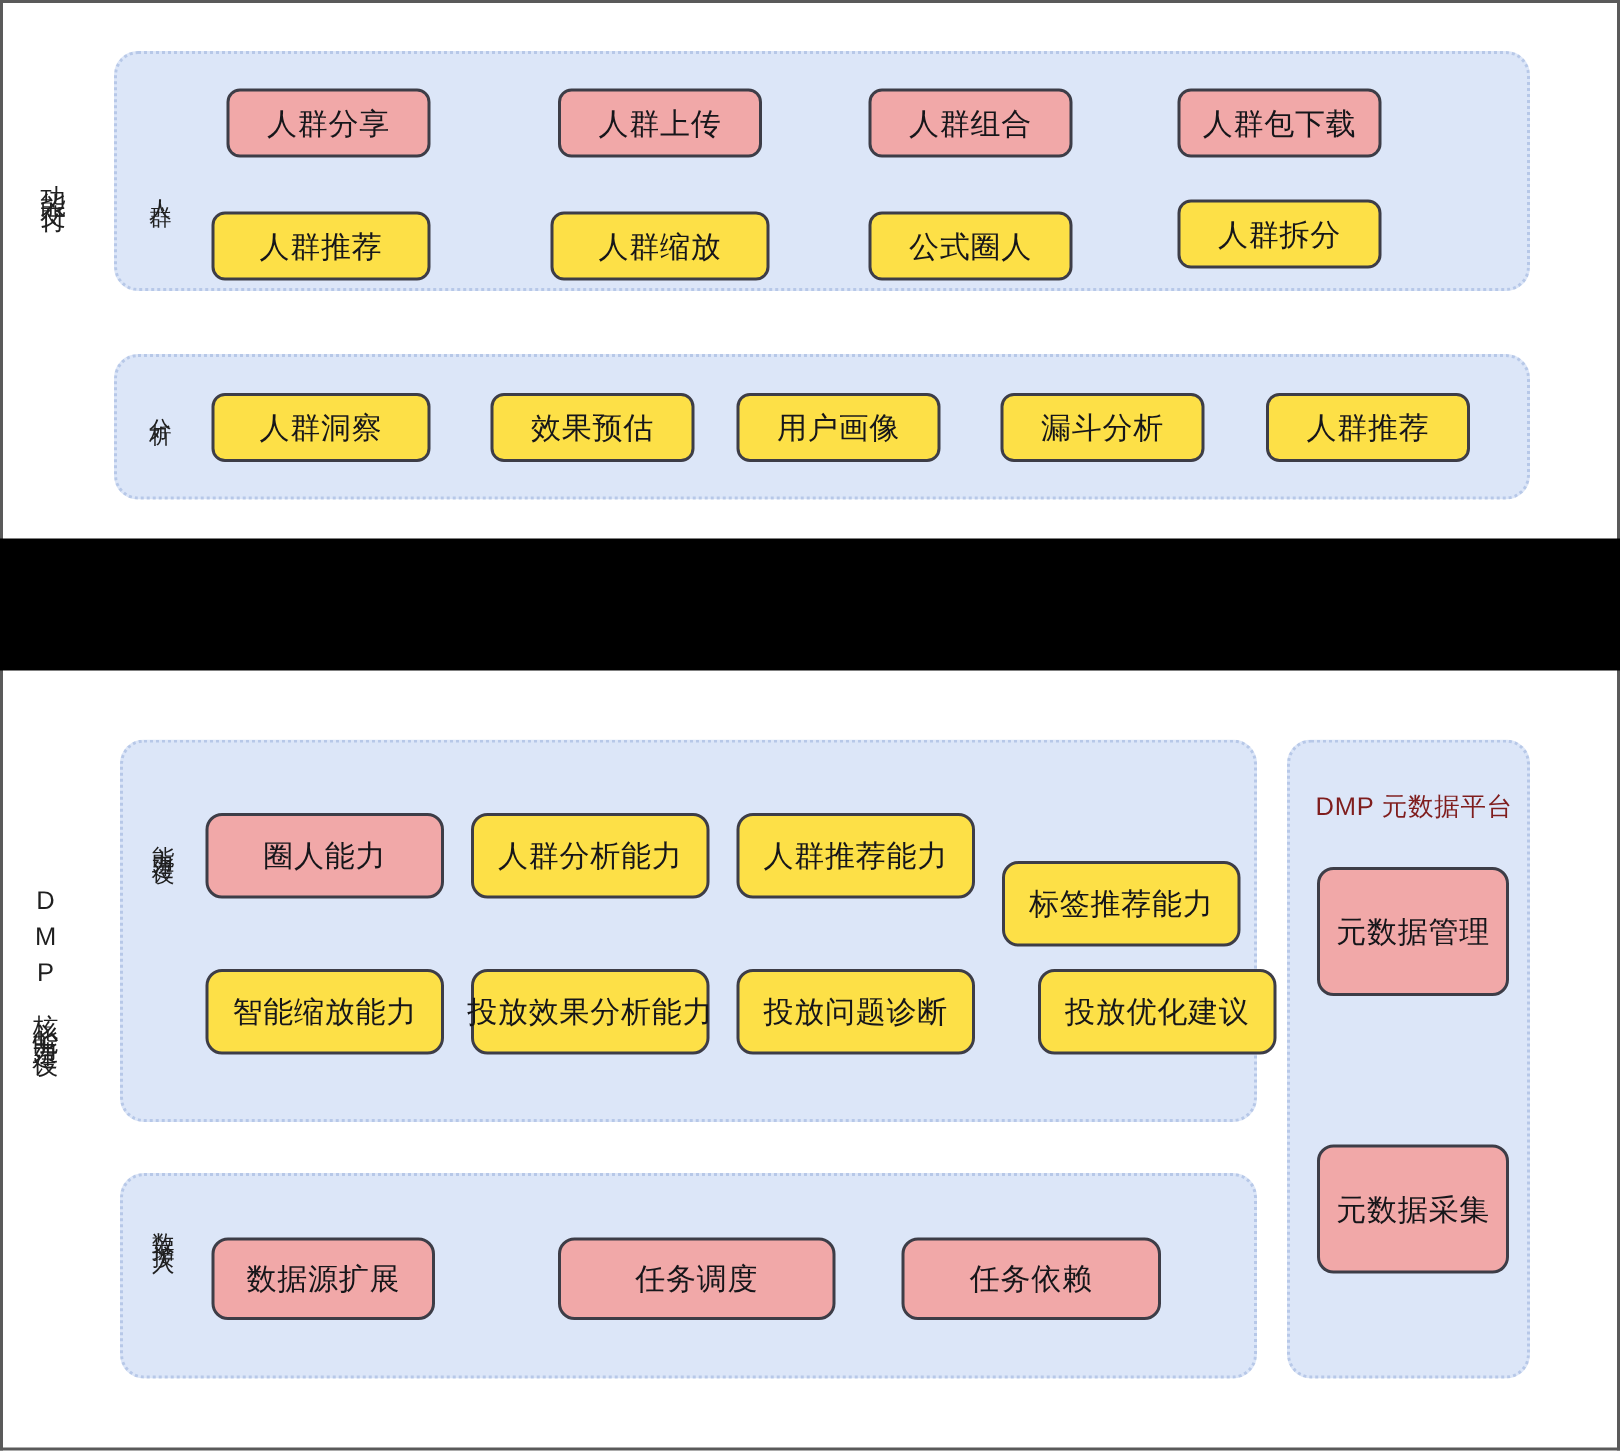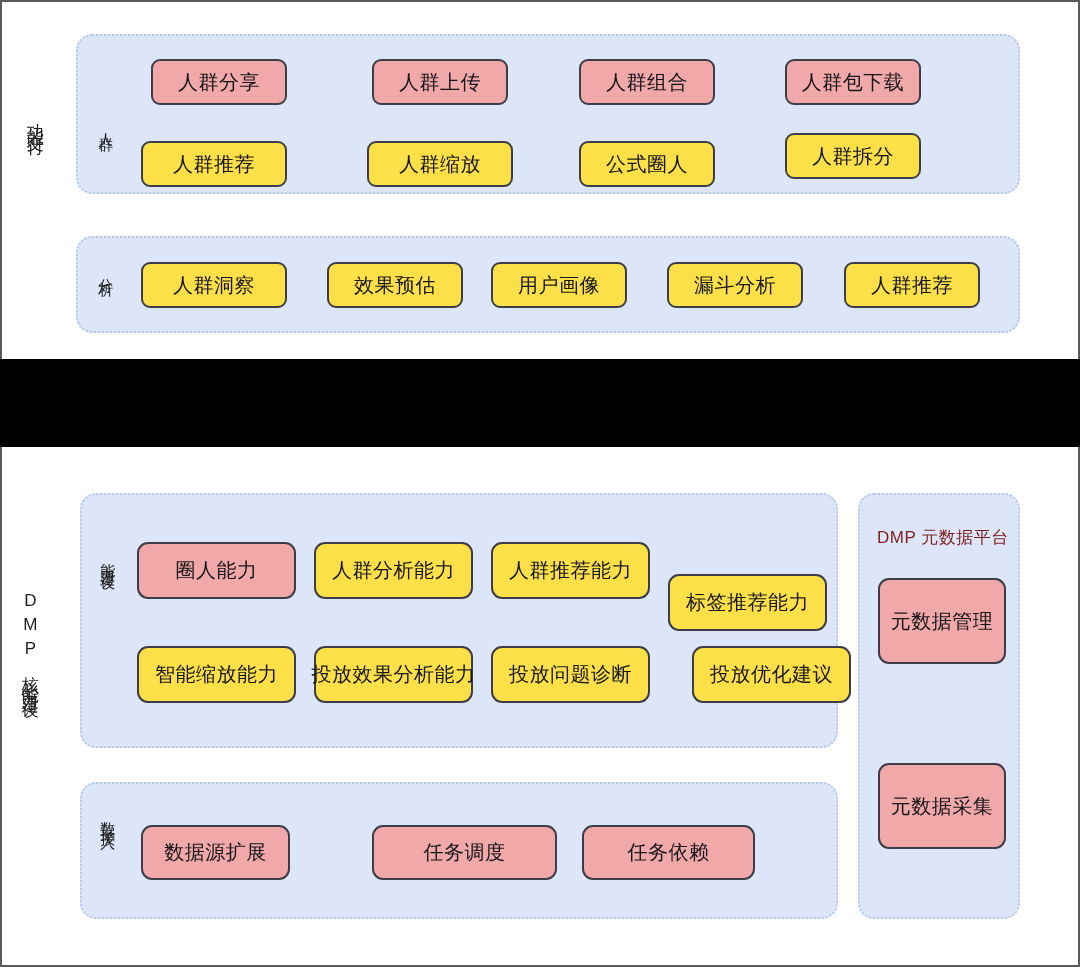--- a/index.html
+++ b/index.html
@@ -136,21 +136,21 @@
     <div class="node white big" style="left:232px;top:151px;width:159px;height:57px;">投放效果分析能力</div>
     <div class="node white big" style="left:409px;top:151px;width:159px;height:57px;">投放问题诊断</div>
     <div class="node white big" style="left:586px;top:151px;width:159px;height:57px;margin-left:24px;">投放优化建议</div>
   </div>
 
   <div class="panel" style="left:80px;top:782px;width:758px;height:137px;">
     <div class="rowlabel" style="left:18px;top:26px;">数据接入</div>
 
     <div class="node pink big" style="left:59px;top:41px;width:149px;height:55px;">数据源扩展</div>
     <div class="node pink big" style="left:290px;top:41px;width:185px;height:55px;">任务调度</div>
-    <div class="node pink big" style="left:500px;top:41px;width:173px;height:55px;">任务依赖</div>
+    <div class="node pink big" style="left:519px;top:41px;width:173px;height:55px;">任务依赖</div>
   </div>
 
   <div class="panel" style="left:858px;top:493px;width:162px;height:426px;">
     <div class="meta-title" style="left:17px;top:31px;">DMP 元数据平台</div>
 
     <div class="node pink big" style="left:18px;top:83px;width:128px;height:86px;">元数据管理</div>
     <div class="node pink big" style="left:18px;top:268px;width:128px;height:86px;">元数据采集</div>
   </div>
 
 </div>

